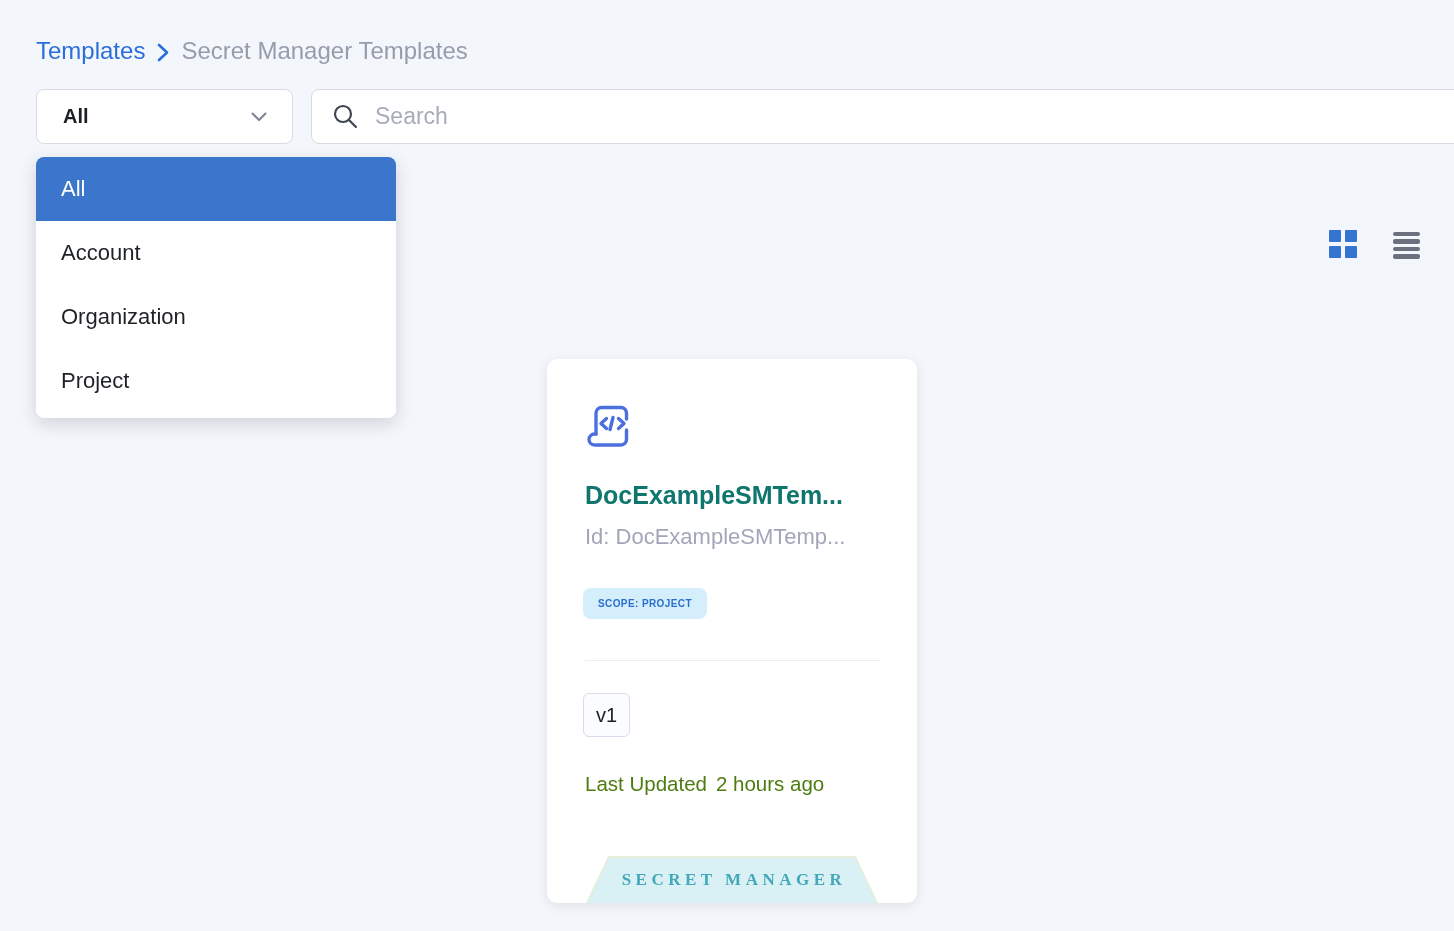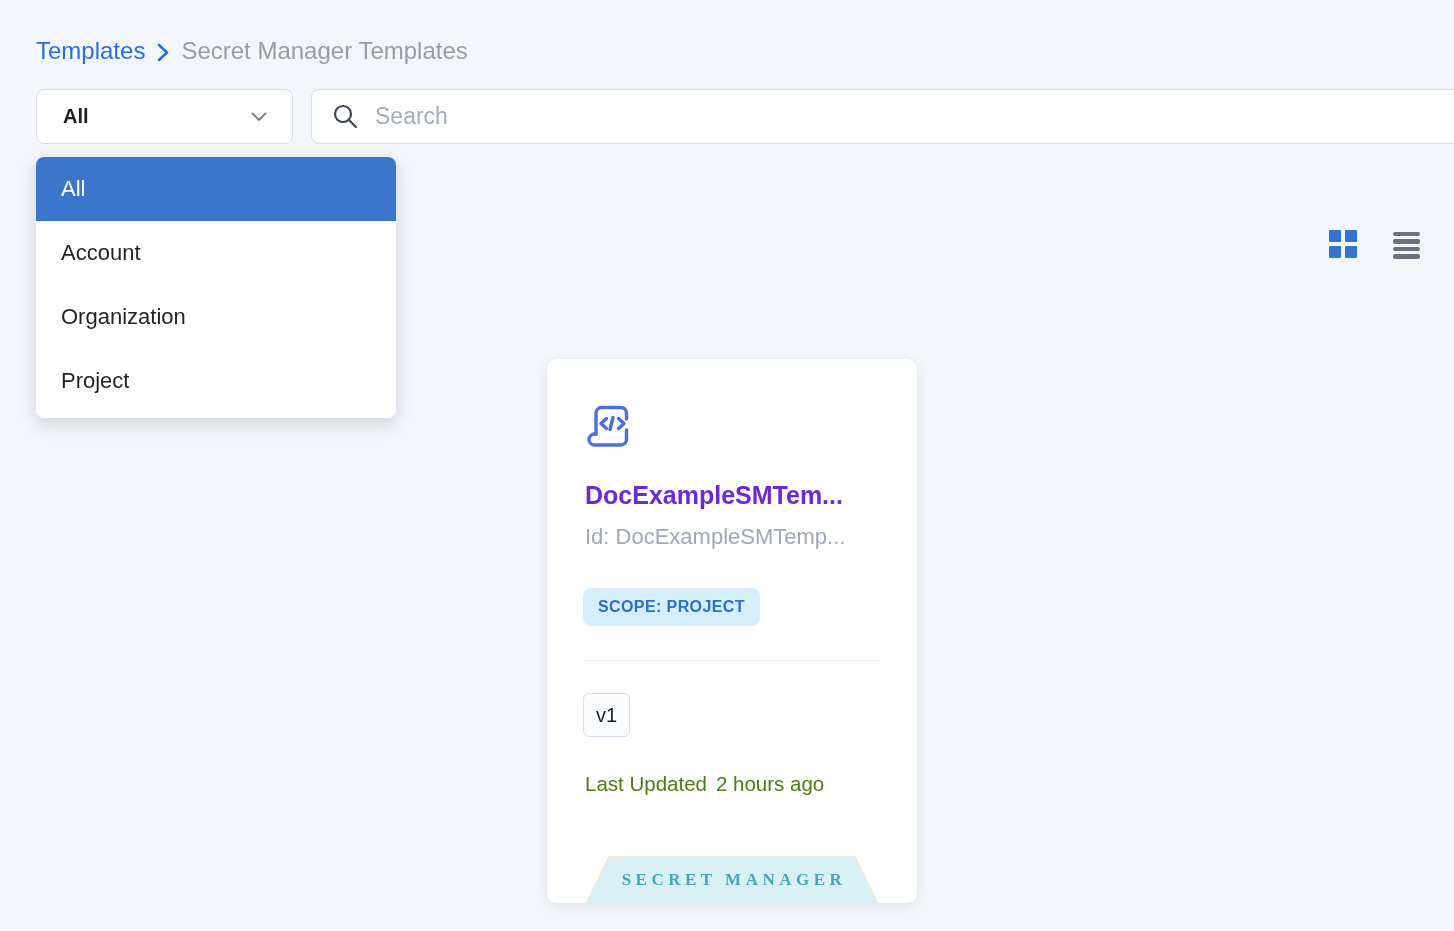--- a/index.html
+++ b/index.html
@@ -132,36 +132,36 @@
     box-shadow: 0 3px 12px rgba(35, 55, 85, 0.10);
     overflow: hidden;
     cursor: pointer;
   }
   .card-icon { position: absolute; left: 38px; top: 42px; }
   .card-title {
     position: absolute;
     left: 38px; top: 122px;
     font-size: 25px;
     font-weight: bold;
-    color: #6d28d9;
+    color: #0f766e;
     white-space: nowrap;
   }
   .card-id {
     position: absolute;
     left: 38px; top: 165px;
     font-size: 22px;
     color: #a2a6b9;
     white-space: nowrap;
   }
   .scope-badge {
     position: absolute;
     left: 36px; top: 229px;
     background: #d5eefb;
     color: #2a6ecf;
-    font-size: 16px;
+    font-size: 10px;
     font-weight: bold;
     letter-spacing: 0.4px;
     padding: 10px 15px;
     border-radius: 8px;
   }
   .card-divider {
     position: absolute;
     left: 38px; right: 36px; top: 301px;
     height: 1px;
     background: #eaecf0;

